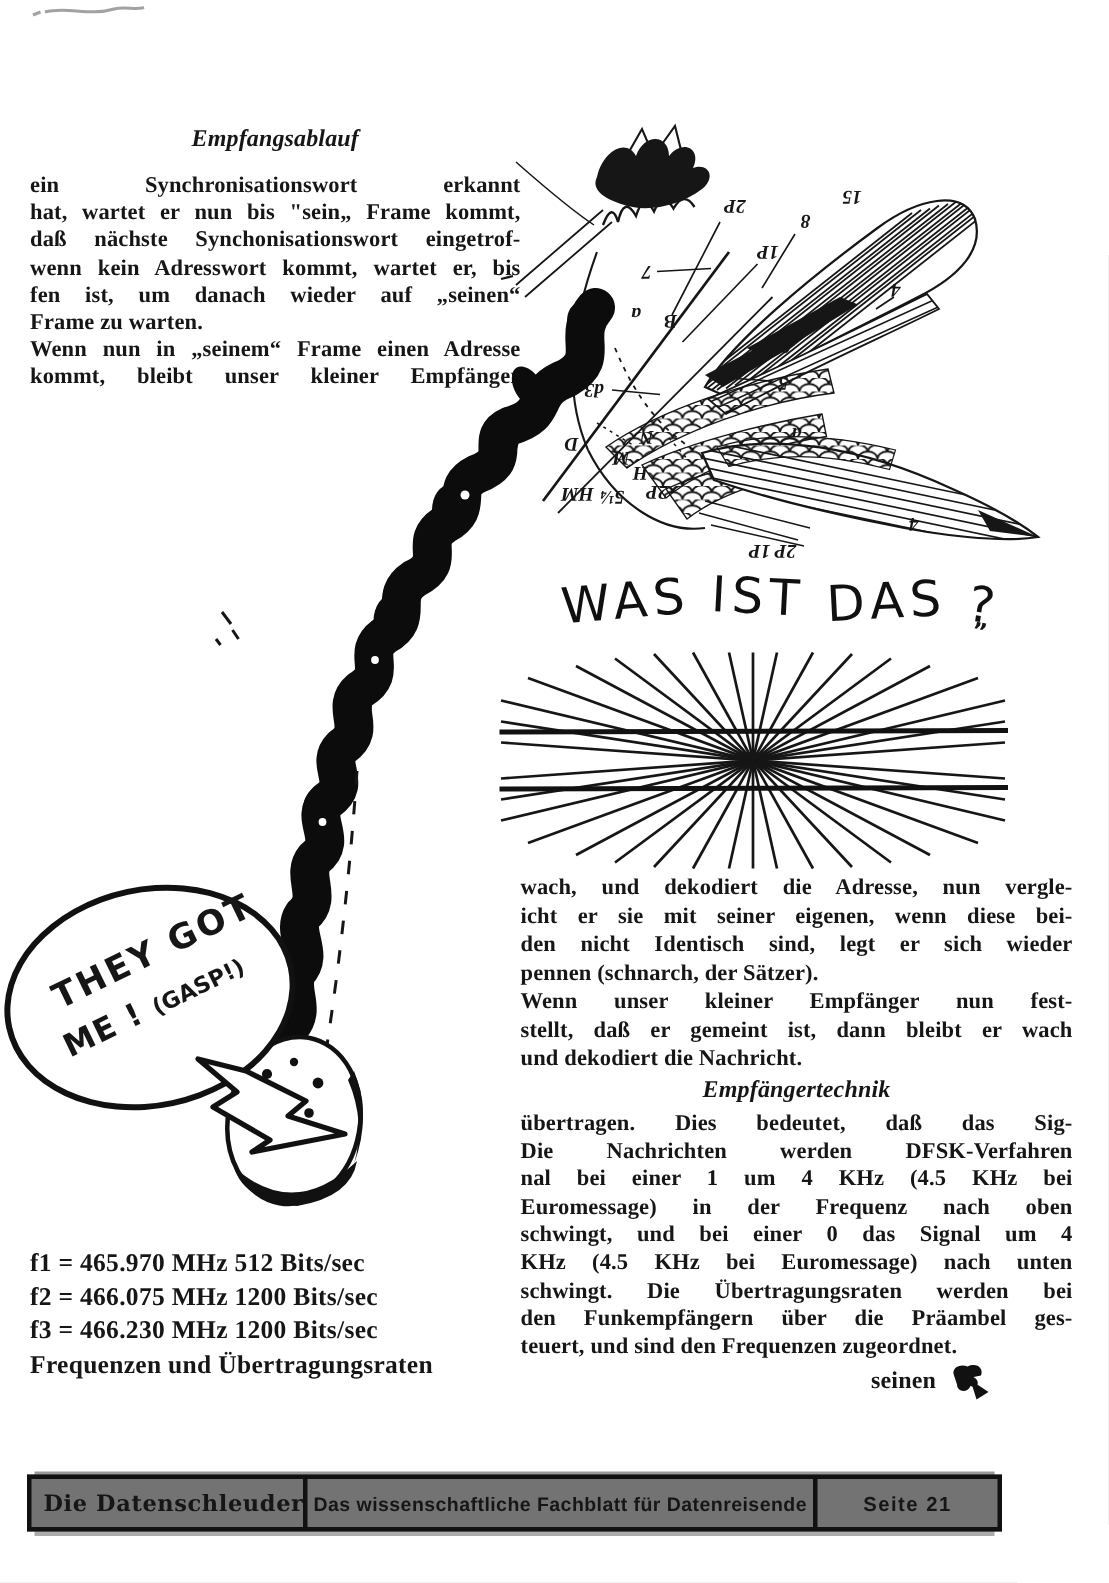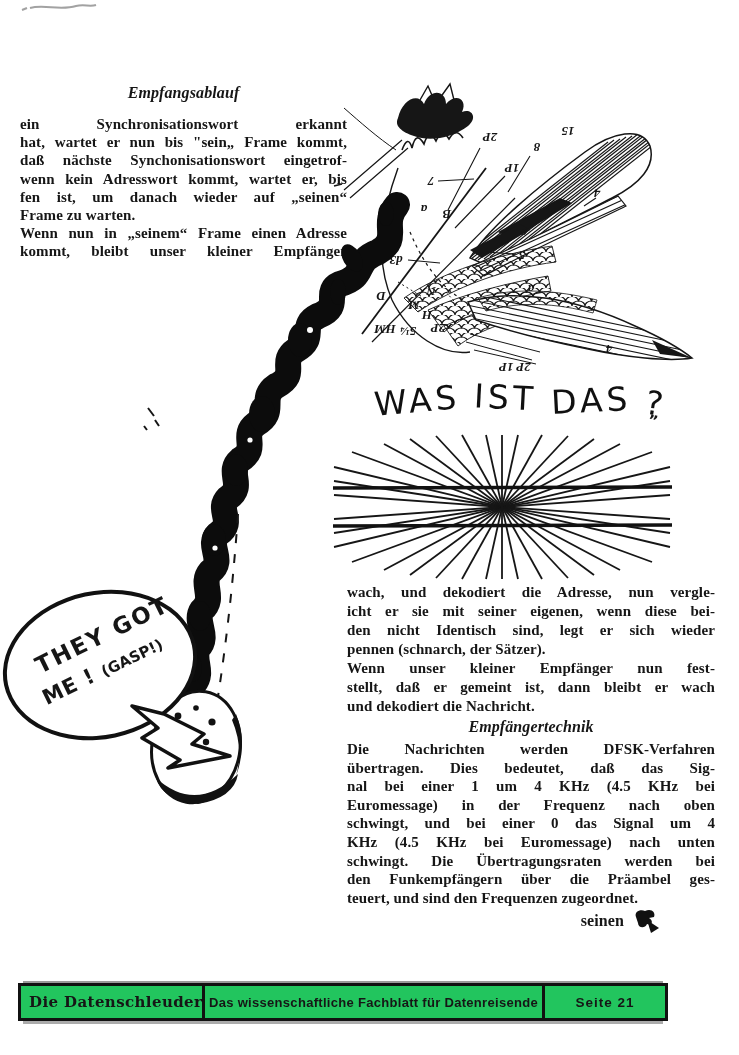--- a/index.html
+++ b/index.html
@@ -41,21 +41,21 @@
   .bubble{left:2px;top:591px;width:196px;height:148px;border:4px solid #111;border-radius:50%;
           background:#fff;transform:rotate(-12deg);z-index:4;box-sizing:border-box;}
   .binner{transform:rotate(-14deg);transform-origin:50% 50%;padding:30px 0 0 30px;}
   .bline1{font:700 23px "DejaVu Sans", sans-serif;letter-spacing:2px;white-space:nowrap;}
   .bline2{font:700 21px "DejaVu Sans", sans-serif;letter-spacing:1px;white-space:nowrap;margin:7px 0 0 -8px;}
   .gasp{font:700 15px "DejaVu Sans", sans-serif;letter-spacing:0;}
   .tailsvg{z-index:5;}
 
   
   .pagefoot{left:18px;top:983px;width:650px;height:38px;border:3px solid #111;display:flex;
-            box-sizing:border-box;background:#22c55e;z-index:6;
+            box-sizing:border-box;background:#737373;z-index:6;
             box-shadow:0 -7px 0 -5px #9a9a9a, 0 8px 0 -5px #ababab;}
   .fcell{display:flex;align-items:center;justify-content:center;box-sizing:border-box;}
   .fbrand{width:184px;border-right:3px solid #111;justify-content:flex-start;padding-left:5px;gap:3px;}
   .brandtext{font:700 15px "DejaVu Serif", serif;letter-spacing:.4px;white-space:nowrap;}
   .ftag{flex:1;border-right:3px solid #111;font:700 13px "Liberation Sans", sans-serif;letter-spacing:.3px;}
   .fpage{width:120px;font:700 13.5px "Liberation Sans", sans-serif;letter-spacing:1px;}
 </style>
 </head>
 <body>
 
@@ -287,39 +287,47 @@
         <div class="tline">den nicht Identisch sind, legt er sich wieder</div>
         <div class="tline last">pennen (schnarch, der Sätzer).</div>
       </div>
     <div class="rc1">
         <div class="tline">Wenn unser kleiner Empfänger nun fest-</div>
         <div class="tline">stellt, daß er gemeint ist, dann bleibt er wach</div>
         <div class="tline last">und dekodiert die Nachricht.</div>
       </div>
     <h3 class="rchead">Empfängertechnik</h3>
     <div class="rc2">
+        <div class="tline">übertragen. Dies bedeutet, daß das Sig-</div>
         <div class="tline">Die Nachrichten werden DFSK-Verfahren</div>
-        <div class="tline">übertragen. Dies bedeutet, daß das Sig-</div>
         <div class="tline">nal bei einer 1 um 4 KHz (4.5 KHz bei</div>
         <div class="tline">Euromessage) in der Frequenz nach oben</div>
         <div class="tline">schwingt, und bei einer 0 das Signal um 4</div>
         <div class="tline">KHz (4.5 KHz bei Euromessage) nach unten</div>
         <div class="tline">schwingt. Die Übertragungsraten werden bei</div>
         <div class="tline">den Funkempfängern über die Präambel ges-</div>
         <div class="tline last">teuert, und sind den Frequenzen zugeordnet.</div>
       </div>
     <div class="sigrow">
       <span class="sig">seinen</span>
       <svg width="30" height="26" viewBox="0 0 30 26">
         <path d="M3,9 C1,4 7,1 12,3 C18,0 23,4 21,9 L16,10 C21,13 19,18 14,16 C12,21 5,20 5,15 Z" fill="#111"></path>
         <path d="M14,12 L26,20 L18,25 Z" fill="#111"></path>
       </svg>
     </div>
   </section>
 
+  <section class="abs freqs" style="left:20px;top:831px;width:320px;">
+    <div>
+        <div class="tline">f1 = 465.970 MHz 512 Bits/sec</div>
+        <div class="tline">f2 = 466.075 MHz 1200 Bits/sec</div>
+        <div class="tline last">f3 = 466.230 MHz 1200 Bits/sec</div>
+      </div>
+    <div>Frequenzen und Übertragungsraten</div>
+  </section>
 
   <footer class="abs pagefoot">
     <div class="fcell fbrand">
       <svg width="40" height="32" viewBox="0 0 40 36">
         <path d="M4,12 C2,4 10,2 16,5 C22,2 30,6 28,12 C34,14 34,22 28,24 C30,30 22,33 16,30 C8,33 2,28 4,20 Z" fill="#fff" stroke="#111" stroke-width="2.2"></path>
         <path d="M22,6 C30,2 37,8 33,15 C29,19 22,14 22,10 Z" fill="#111"></path>
         <path d="M30,17 q9,3 6,12 M33,14 q7,1 6,8" fill="none" stroke="#111" stroke-width="2"></path>
         <path d="M10,8 l4,6 M16,7 l2,6" stroke="#111" stroke-width="1.4"></path>
       </svg>
       <span class="brandtext">Die Datenschleuder</span>

